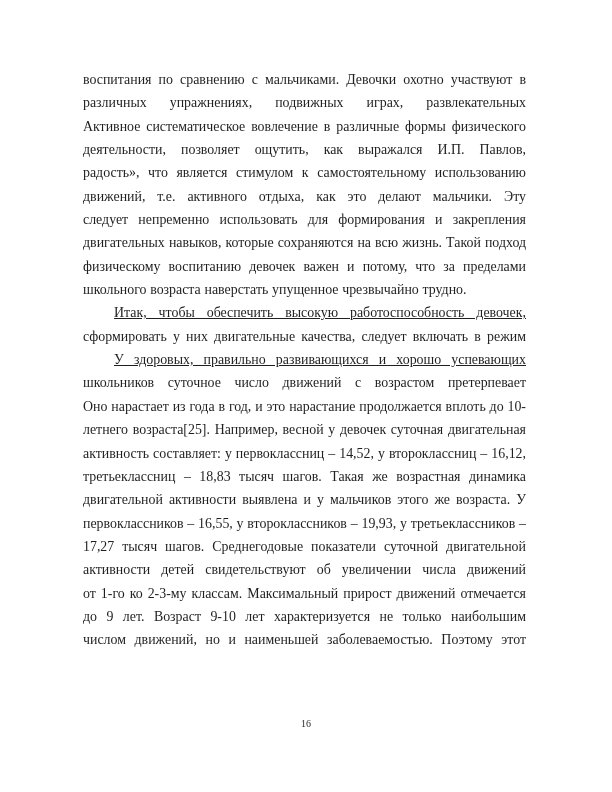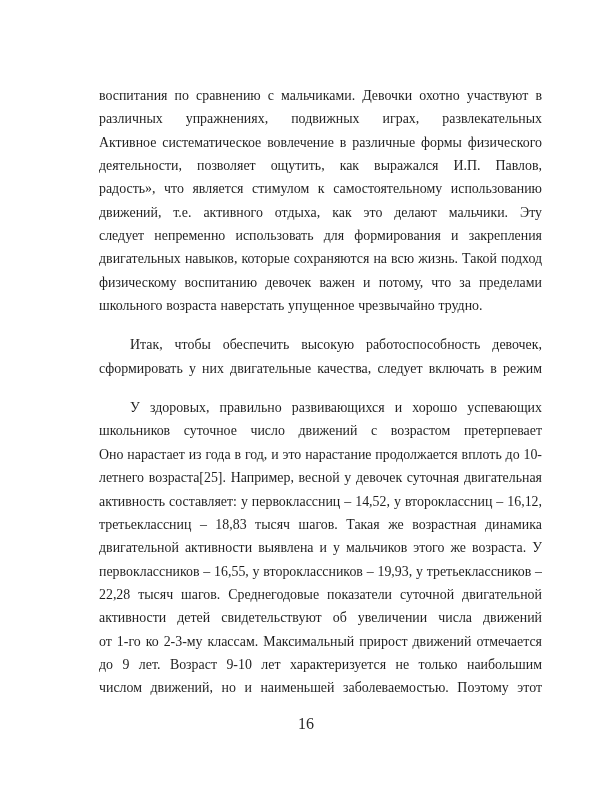--- a/index.html
+++ b/index.html
@@ -16,49 +16,50 @@
     font-family: "Liberation Serif", "DejaVu Serif", serif;
     color: #1f1f1f;
   }
   .body-text {
     position: absolute;
     left: 83px;
     top: 68px;
     width: 443px;
   }
   .para {
-    margin: 16px;
+    margin: 0;
     padding: 0;
   }
   .line {
     display: block;
     width: 443px;
     height: 23.35px;
     line-height: 23.35px;
     font-size: 13.9px;
     overflow: hidden;
     white-space: normal;
     text-align: justify;
     text-align-last: justify;
     word-spacing: 0.02em;
   }
   .line.last {
     text-align: left;
     text-align-last: left;
   }
   .line.indent {
     text-indent: 31px;
+    text-decoration: underline;
   }
   .page-number {
     position: absolute;
     left: 0;
     top: 716px;
     width: 612px;
     text-align: center;
-    font-size: 16px;
+    font-size: 10px;
     line-height: 15px;
     color: #2a2a2a;
   }
 </style>
 </head>
 <body>
 
 <div class="page">
   <div class="body-text">
 
@@ -82,21 +83,21 @@
 
     <div class="para">
       <span class="line indent">У здоровых, правильно развивающихся и хорошо успевающих младших</span>
       <span class="line">школьников суточное число движений с возрастом претерпевает изменения.</span>
       <span class="line">Оно нарастает из года в год, и это нарастание продолжается вплоть до 10-</span>
       <span class="line">летнего возраста[25]. Например, весной у девочек суточная двигательная</span>
       <span class="line">активность составляет: у первоклассниц – 14,52, у второклассниц – 16,12, у</span>
       <span class="line">третьеклассниц – 18,83 тысяч шагов. Такая же возрастная динамика суточной</span>
       <span class="line">двигательной активности выявлена и у мальчиков этого же возраста. У</span>
       <span class="line">первоклассников – 16,55, у второклассников – 19,93, у третьеклассников –</span>
-      <span class="line">22,28 тысяч шагов. Среднегодовые показатели суточной двигательной</span>
+      <span class="line">17,27 тысяч шагов. Среднегодовые показатели суточной двигательной</span>
       <span class="line">активности детей свидетельствуют об увеличении числа движений школьников</span>
       <span class="line">от 1-го ко 2-3-му классам. Максимальный прирост движений отмечается от 7</span>
       <span class="line">до 9 лет. Возраст 9-10 лет характеризуется не только наибольшим суточным</span>
       <span class="line">числом движений, но и наименьшей заболеваемостью. Поэтому этот возраст</span>
     </div>
 
   </div>
 
   <div class="page-number">16</div>
 </div>

